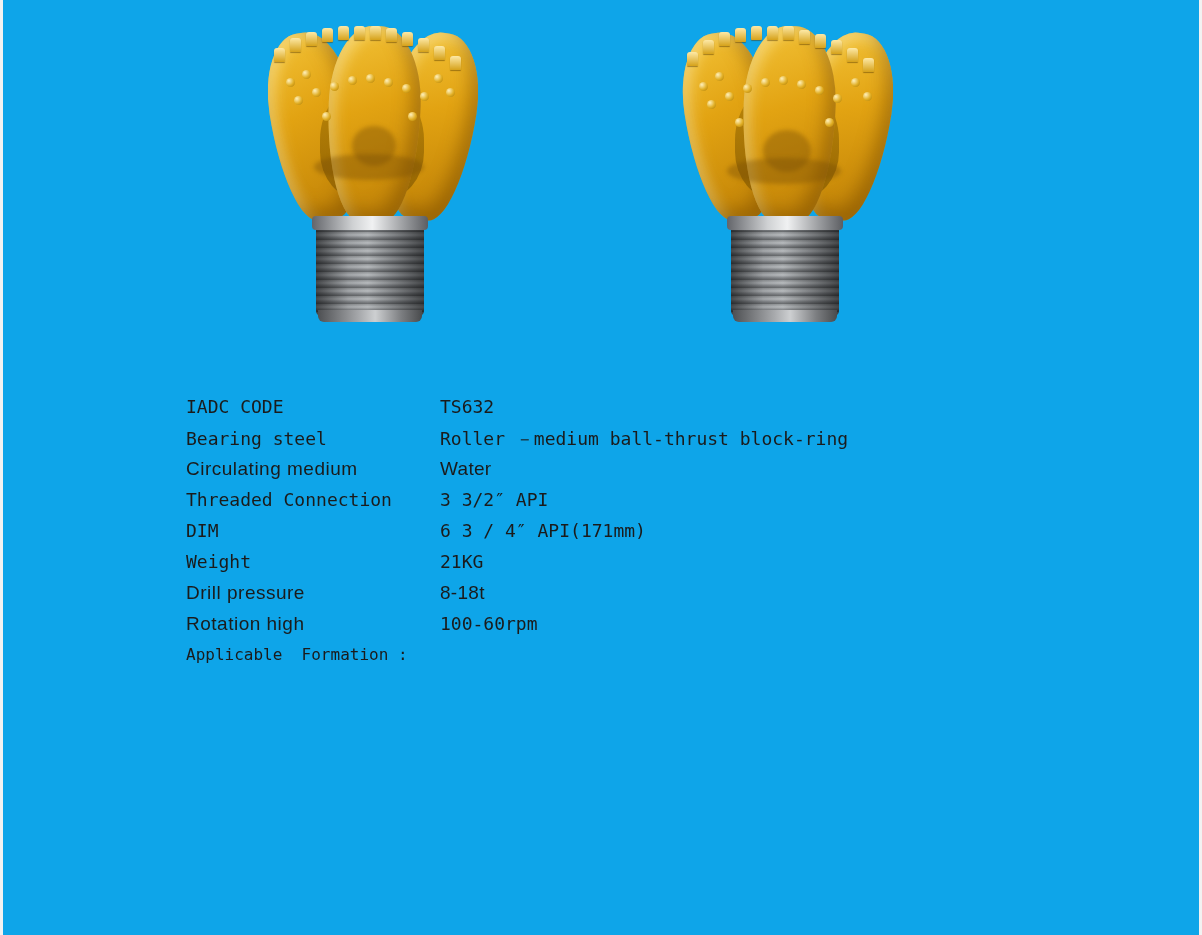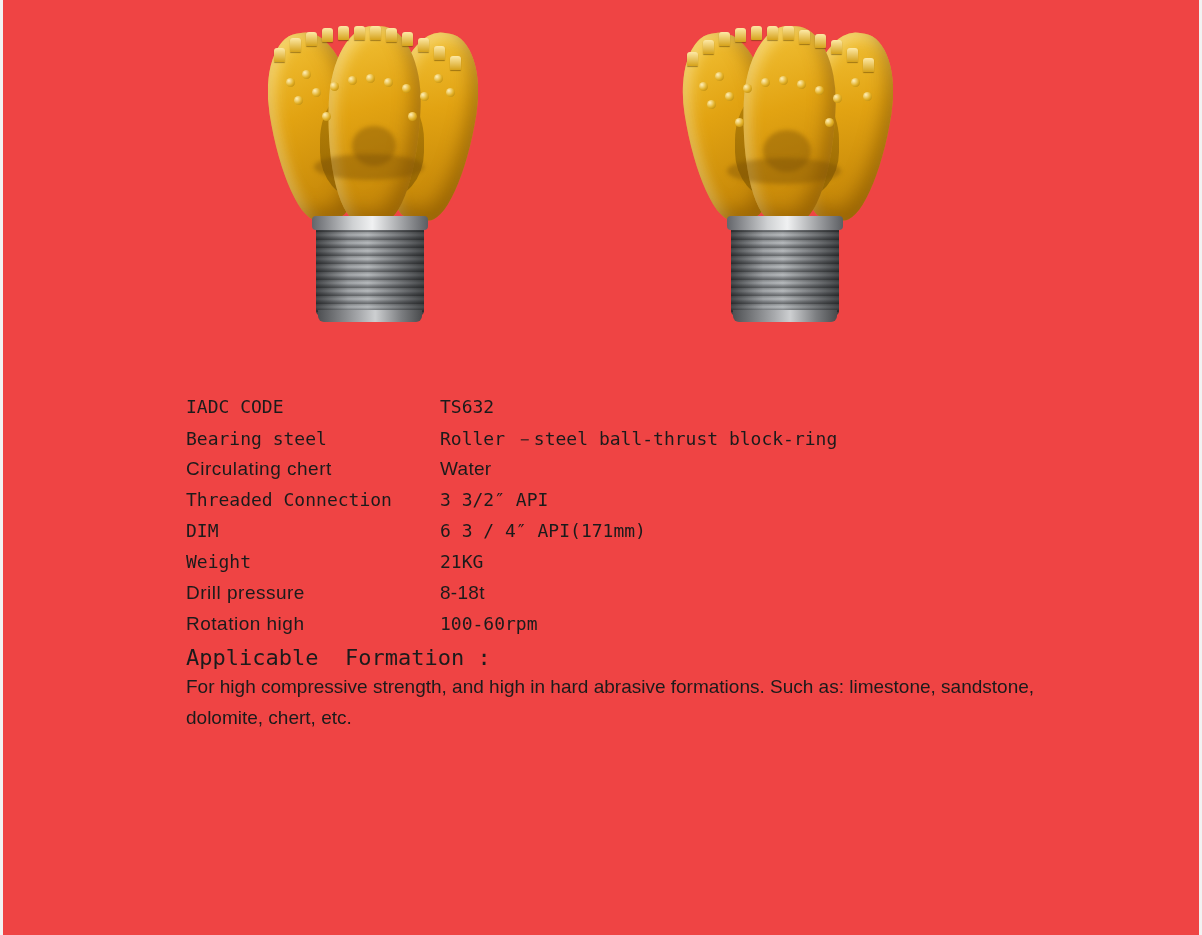--- a/index.html
+++ b/index.html
@@ -11,21 +11,21 @@
     width: 1202px;
     height: 935px;
     overflow: hidden;
     font-family: "Liberation Sans", sans-serif;
     color: #1b1b1b;
   }
   .page {
     position: relative;
     width: 1202px;
     height: 935px;
-    background: #ef4444;
+    background: #0ea5e9;
     box-sizing: border-box;
     text-decoration: underline;
   }
   .edge-left {
     position: absolute;
     left: 0; top: 0;
     width: 3px; height: 935px;
     background: #f2f2f2;
   }
   .edge-right {
@@ -179,21 +179,21 @@
   .mono {
     font-family: "DejaVu Sans Mono", monospace;
     font-size: 18px;
     letter-spacing: 0;
   }
   .sans {
     font-family: "Liberation Sans", sans-serif;
   }
   .formation-head {
     font-family: "DejaVu Sans Mono", monospace;
-    font-size: 22px;
+    font-size: 16px;
     margin-top: 1px;
     white-space: pre;
   }
   .formation-body {
     font-family: "Liberation Sans", sans-serif;
     font-size: 19px;
     line-height: 31px;
     width: 850px;
     margin-top: 1px;
   }
@@ -300,25 +300,25 @@
 
   <div class="specs">
 
     <div class="spec-row">
       <div class="spec-label mono">IADC CODE</div>
       <div class="spec-value mono">TS632</div>
     </div>
 
     <div class="spec-row">
       <div class="spec-label mono">Bearing steel</div>
-      <div class="spec-value mono">Roller －steel ball-thrust block-ring</div>
-    </div>
-
-    <div class="spec-row">
-      <div class="spec-label sans">Circulating chert</div>
+      <div class="spec-value mono">Roller －medium ball-thrust block-ring</div>
+    </div>
+
+    <div class="spec-row">
+      <div class="spec-label sans">Circulating medium</div>
       <div class="spec-value sans">Water</div>
     </div>
 
     <div class="spec-row">
       <div class="spec-label mono">Threaded Connection</div>
       <div class="spec-value mono">3 3/2″ API</div>
     </div>
 
     <div class="spec-row">
       <div class="spec-label mono">DIM</div>
@@ -334,17 +334,16 @@
       <div class="spec-label sans">Drill pressure</div>
       <div class="spec-value sans">8-18t</div>
     </div>
 
     <div class="spec-row">
       <div class="spec-label sans">Rotation high</div>
       <div class="spec-value mono">100-60rpm</div>
     </div>
 
     <div class="formation-head">Applicable  Formation :</div>
-    <div class="formation-body">For high compressive strength, and high in hard abrasive formations. Such as: limestone, sandstone, dolomite, chert, etc.</div>
 
   </div>
 
 </div>
 
 </body></html>

